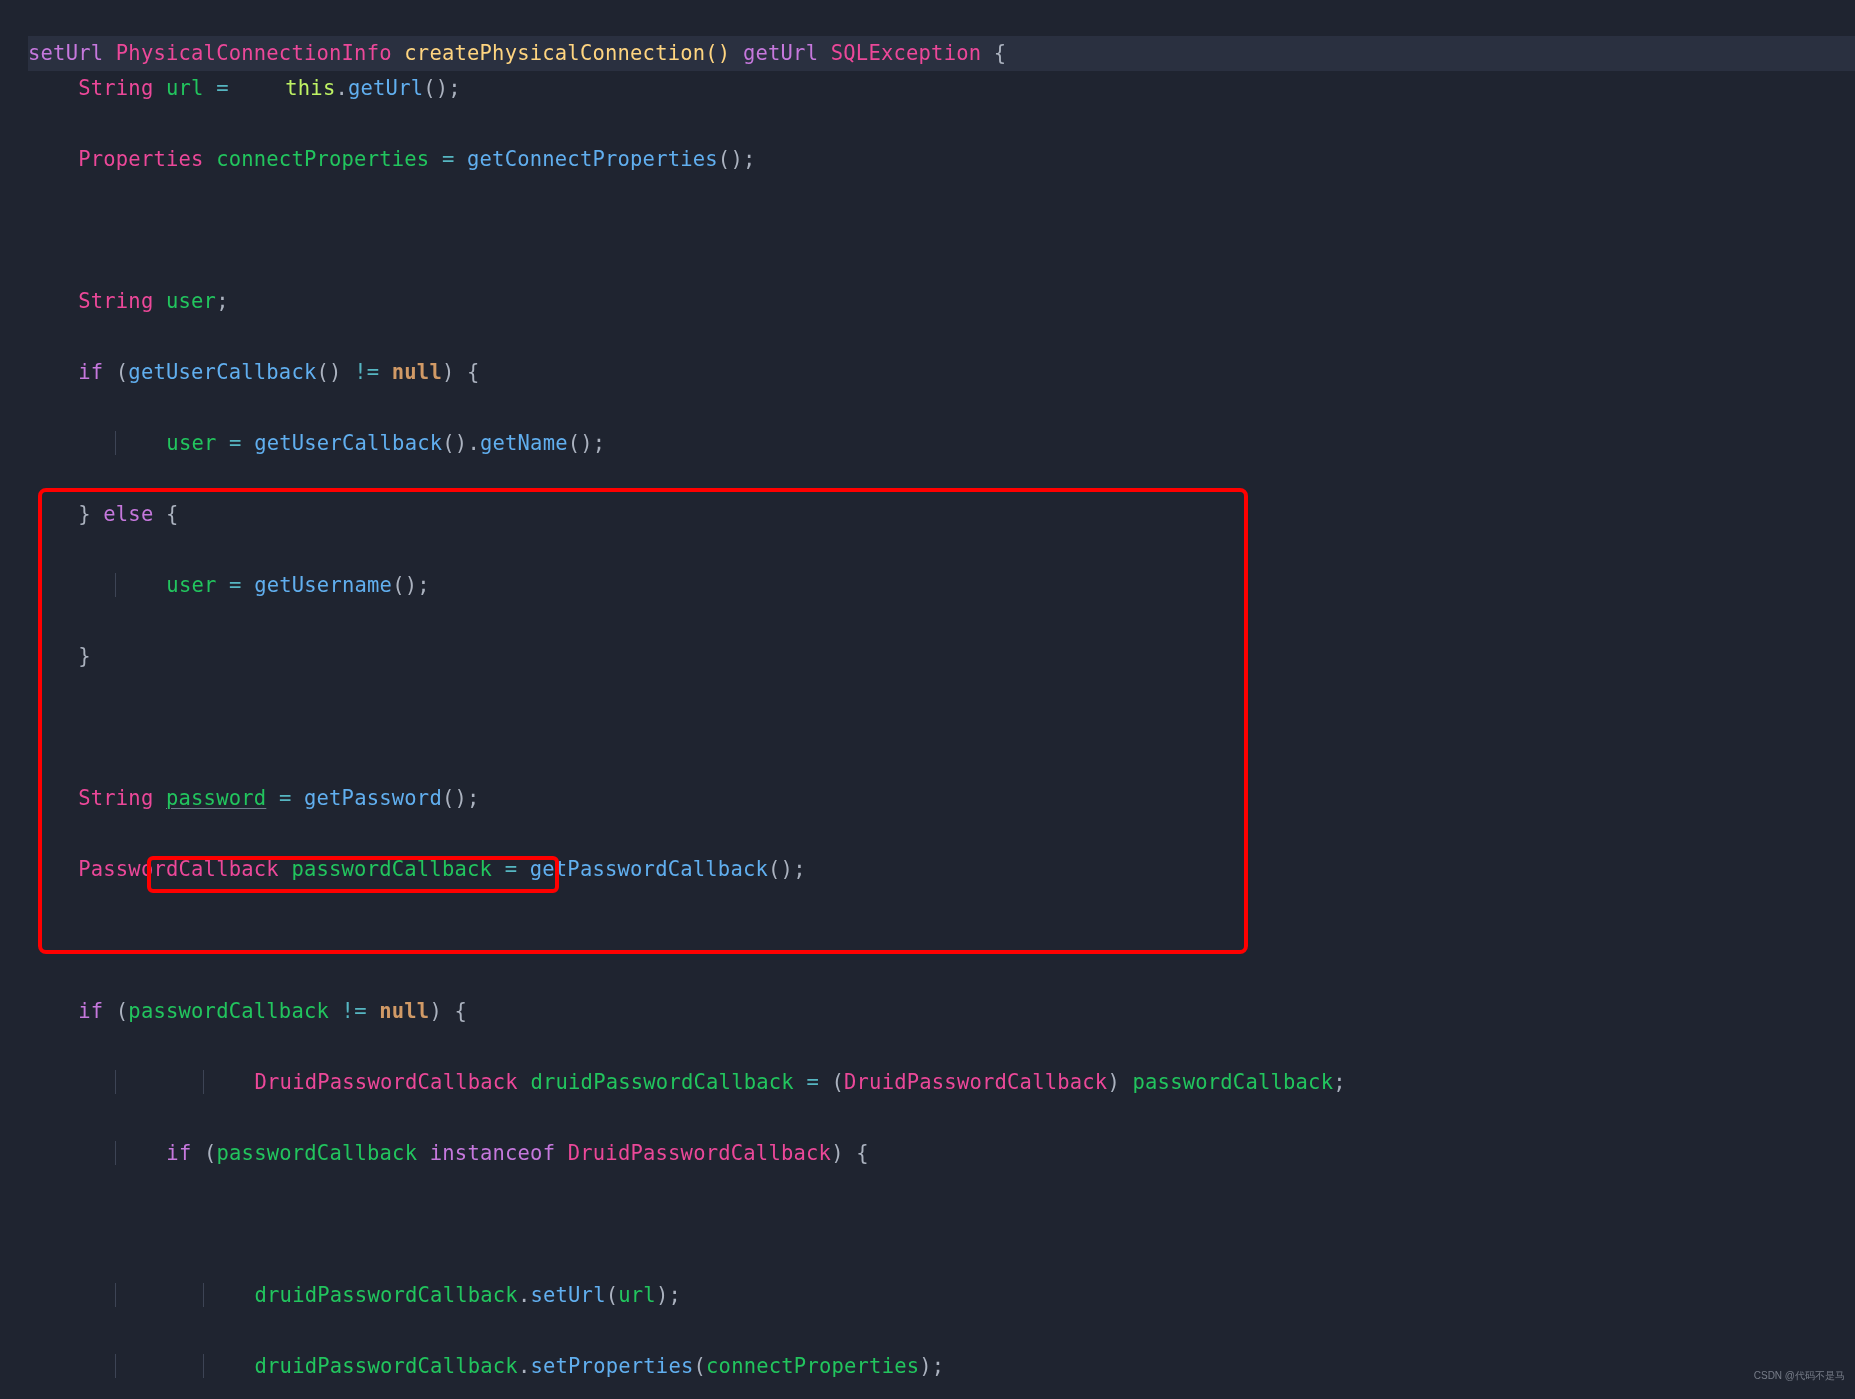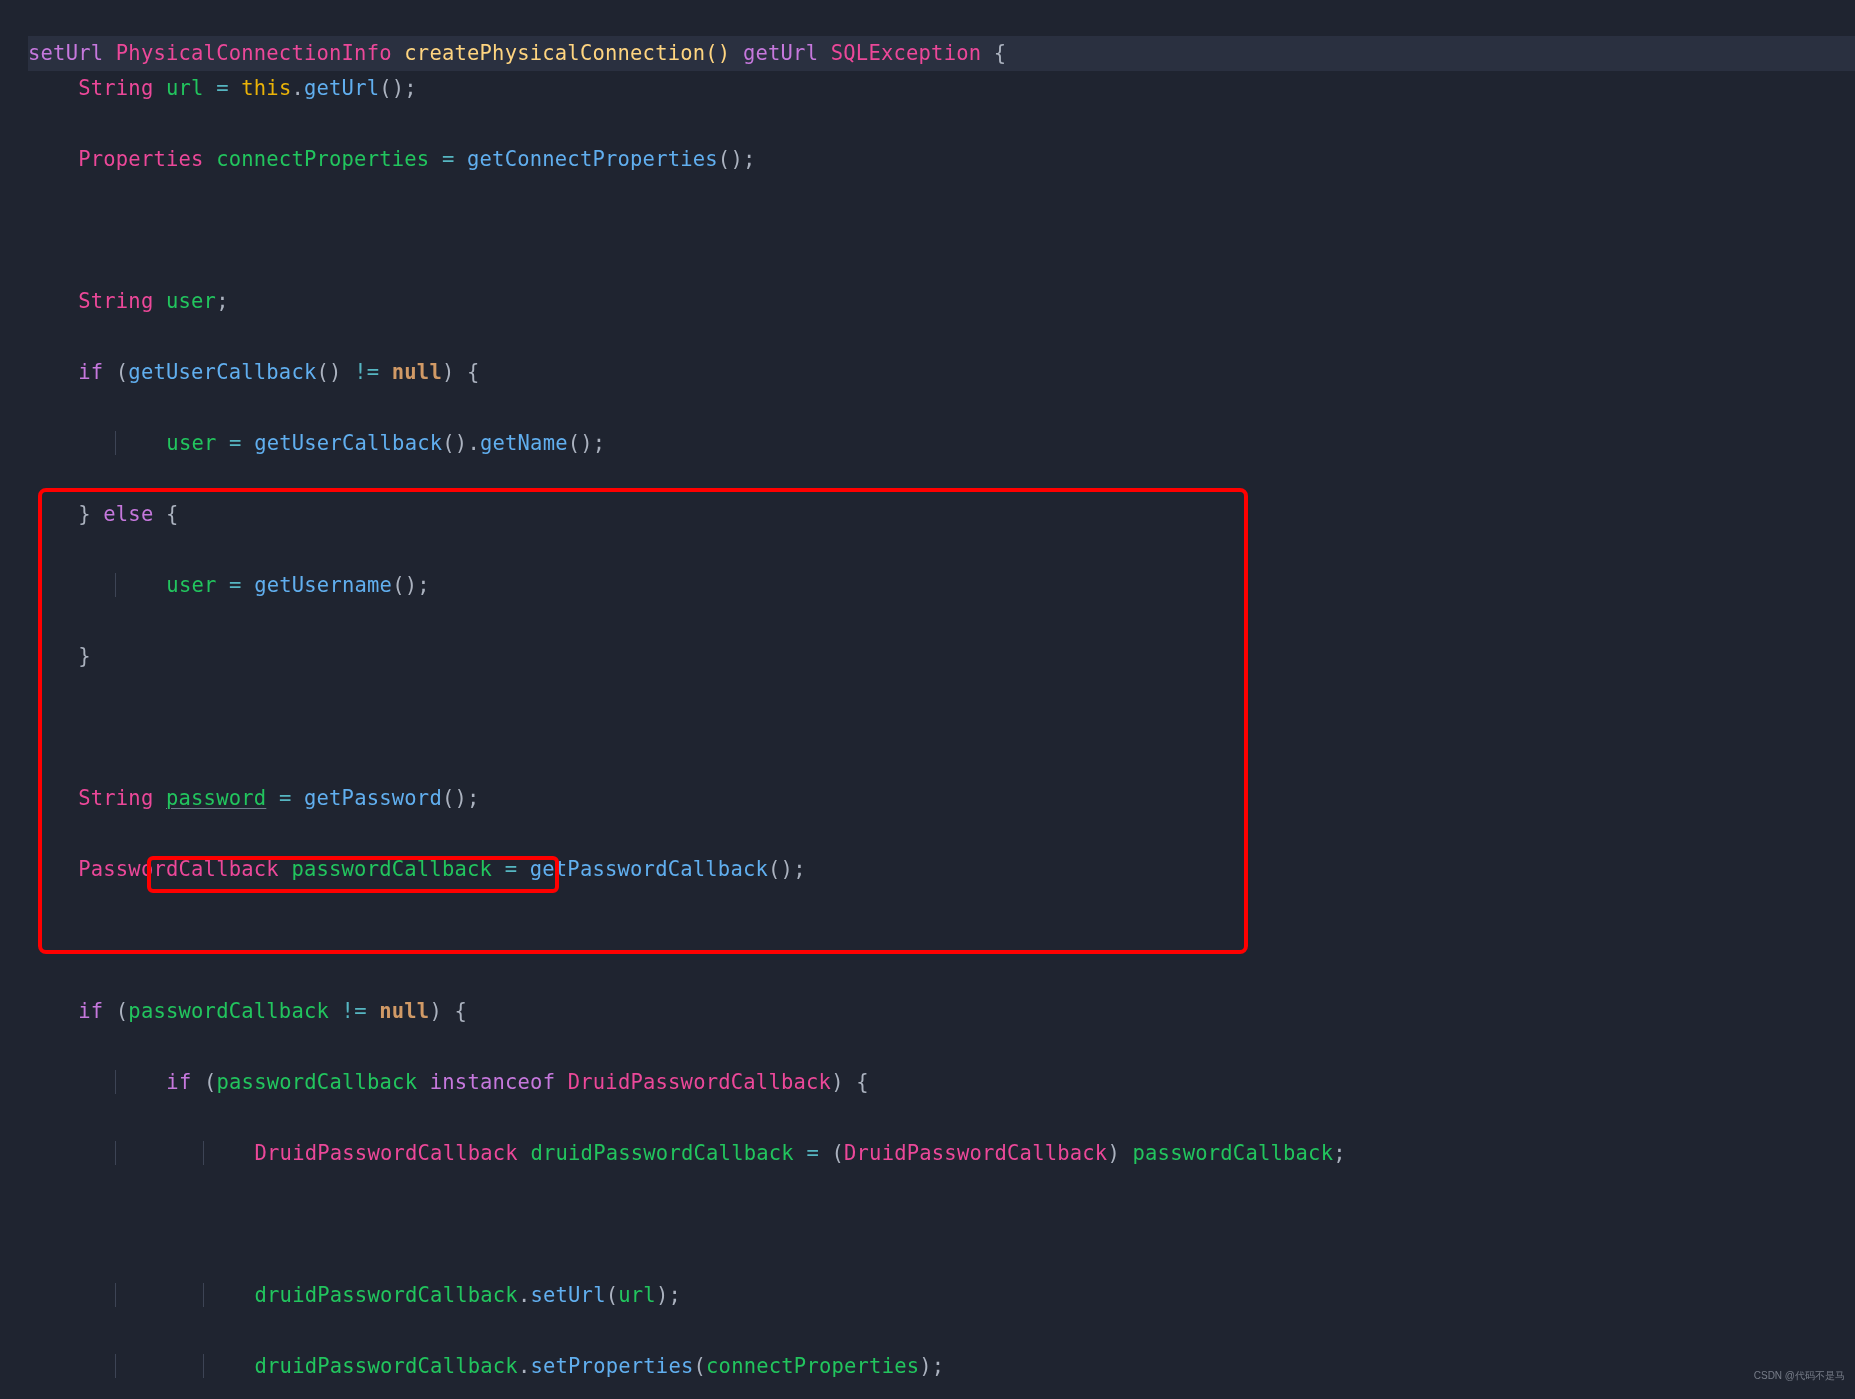--- a/index.html
+++ b/index.html
@@ -22,21 +22,21 @@
     position: relative;
   }
   .line { display: block; }
   .hl-line { background: #2a3040; display: inline-block; width: 100%; }
   .kw { color: #c678dd; }       
   .type { color: #ec4899; }    
   .method { color: #61afef; }   
   .methoddef { color: #ffd580; }
   .var { color: #22c55e; }      
   .null { color: #d19a66; font-weight: bold; }     
-  .this { color: #eab308; }     
+  .this { color: #bef264; margin-left: 44px; }     
   .op { color: #56b6c2; }       
   .underline { text-decoration: underline; text-decoration-color: #707a8c; text-decoration-thickness: 1px; text-underline-offset: 3px; }
   .punct { color: #abb2bf; }
   .paren { color: #ffd580; }
 
   .red-box-outer {
     position: absolute;
     border: 4px solid #ff0000;
     border-radius: 8px;
     left: 38px;
@@ -78,22 +78,22 @@
 <span class="line">    <span class="kw">if</span> <span class="punct">(</span><span class="method">getUserCallback</span><span class="punct">()</span> <span class="op">!=</span> <span class="null">null</span><span class="punct">) {</span></span>
 <span class="line">    <span class="guide">    <span class="var">user</span> <span class="op">=</span> <span class="method">getUserCallback</span><span class="punct">().</span><span class="method">getName</span><span class="punct">();</span></span></span>
 <span class="line">    <span class="punct">}</span> <span class="kw">else</span> <span class="punct">{</span></span>
 <span class="line">    <span class="guide">    <span class="var">user</span> <span class="op">=</span> <span class="method">getUsername</span><span class="punct">();</span></span></span>
 <span class="line">    <span class="punct">}</span></span>
 <span class="line"> </span>
 <span class="line">    <span class="type">String</span> <span class="var underline">password</span> <span class="op">=</span> <span class="method">getPassword</span><span class="punct">();</span></span>
 <span class="line">    <span class="type">PasswordCallback</span> <span class="var">passwordCallback</span> <span class="op">=</span> <span class="method">getPasswordCallback</span><span class="punct">();</span></span>
 <span class="line"> </span>
 <span class="line">    <span class="kw">if</span> <span class="punct">(</span><span class="var">passwordCallback</span> <span class="op">!=</span> <span class="null">null</span><span class="punct">) {</span></span>
+<span class="line">    <span class="guide">    <span class="guide">    <span class="type">DruidPasswordCallback</span> <span class="var">druidPasswordCallback</span> <span class="op">=</span> <span class="punct">(</span><span class="type">DruidPasswordCallback</span><span class="punct">)</span> <span class="var">passwordCallback</span><span class="punct">;</span></span></span></span>
 <span class="line">    <span class="guide">    <span class="kw">if</span> <span class="punct">(</span><span class="var">passwordCallback</span> <span class="kw">instanceof</span> <span class="type">DruidPasswordCallback</span><span class="punct">) {</span></span></span>
-<span class="line">    <span class="guide">    <span class="guide">    <span class="type">DruidPasswordCallback</span> <span class="var">druidPasswordCallback</span> <span class="op">=</span> <span class="punct">(</span><span class="type">DruidPasswordCallback</span><span class="punct">)</span> <span class="var">passwordCallback</span><span class="punct">;</span></span></span></span>
 <span class="line"> </span>
 <span class="line">    <span class="guide">    <span class="guide">    <span class="var">druidPasswordCallback</span><span class="punct">.</span><span class="method">setUrl</span><span class="punct">(</span><span class="var">url</span><span class="punct">);</span></span></span></span>
 <span class="line">    <span class="guide">    <span class="guide">    <span class="var">druidPasswordCallback</span><span class="punct">.</span><span class="method">setProperties</span><span class="punct">(</span><span class="var">connectProperties</span><span class="punct">);</span></span></span></span>
 
 
 
 
 
 
 

